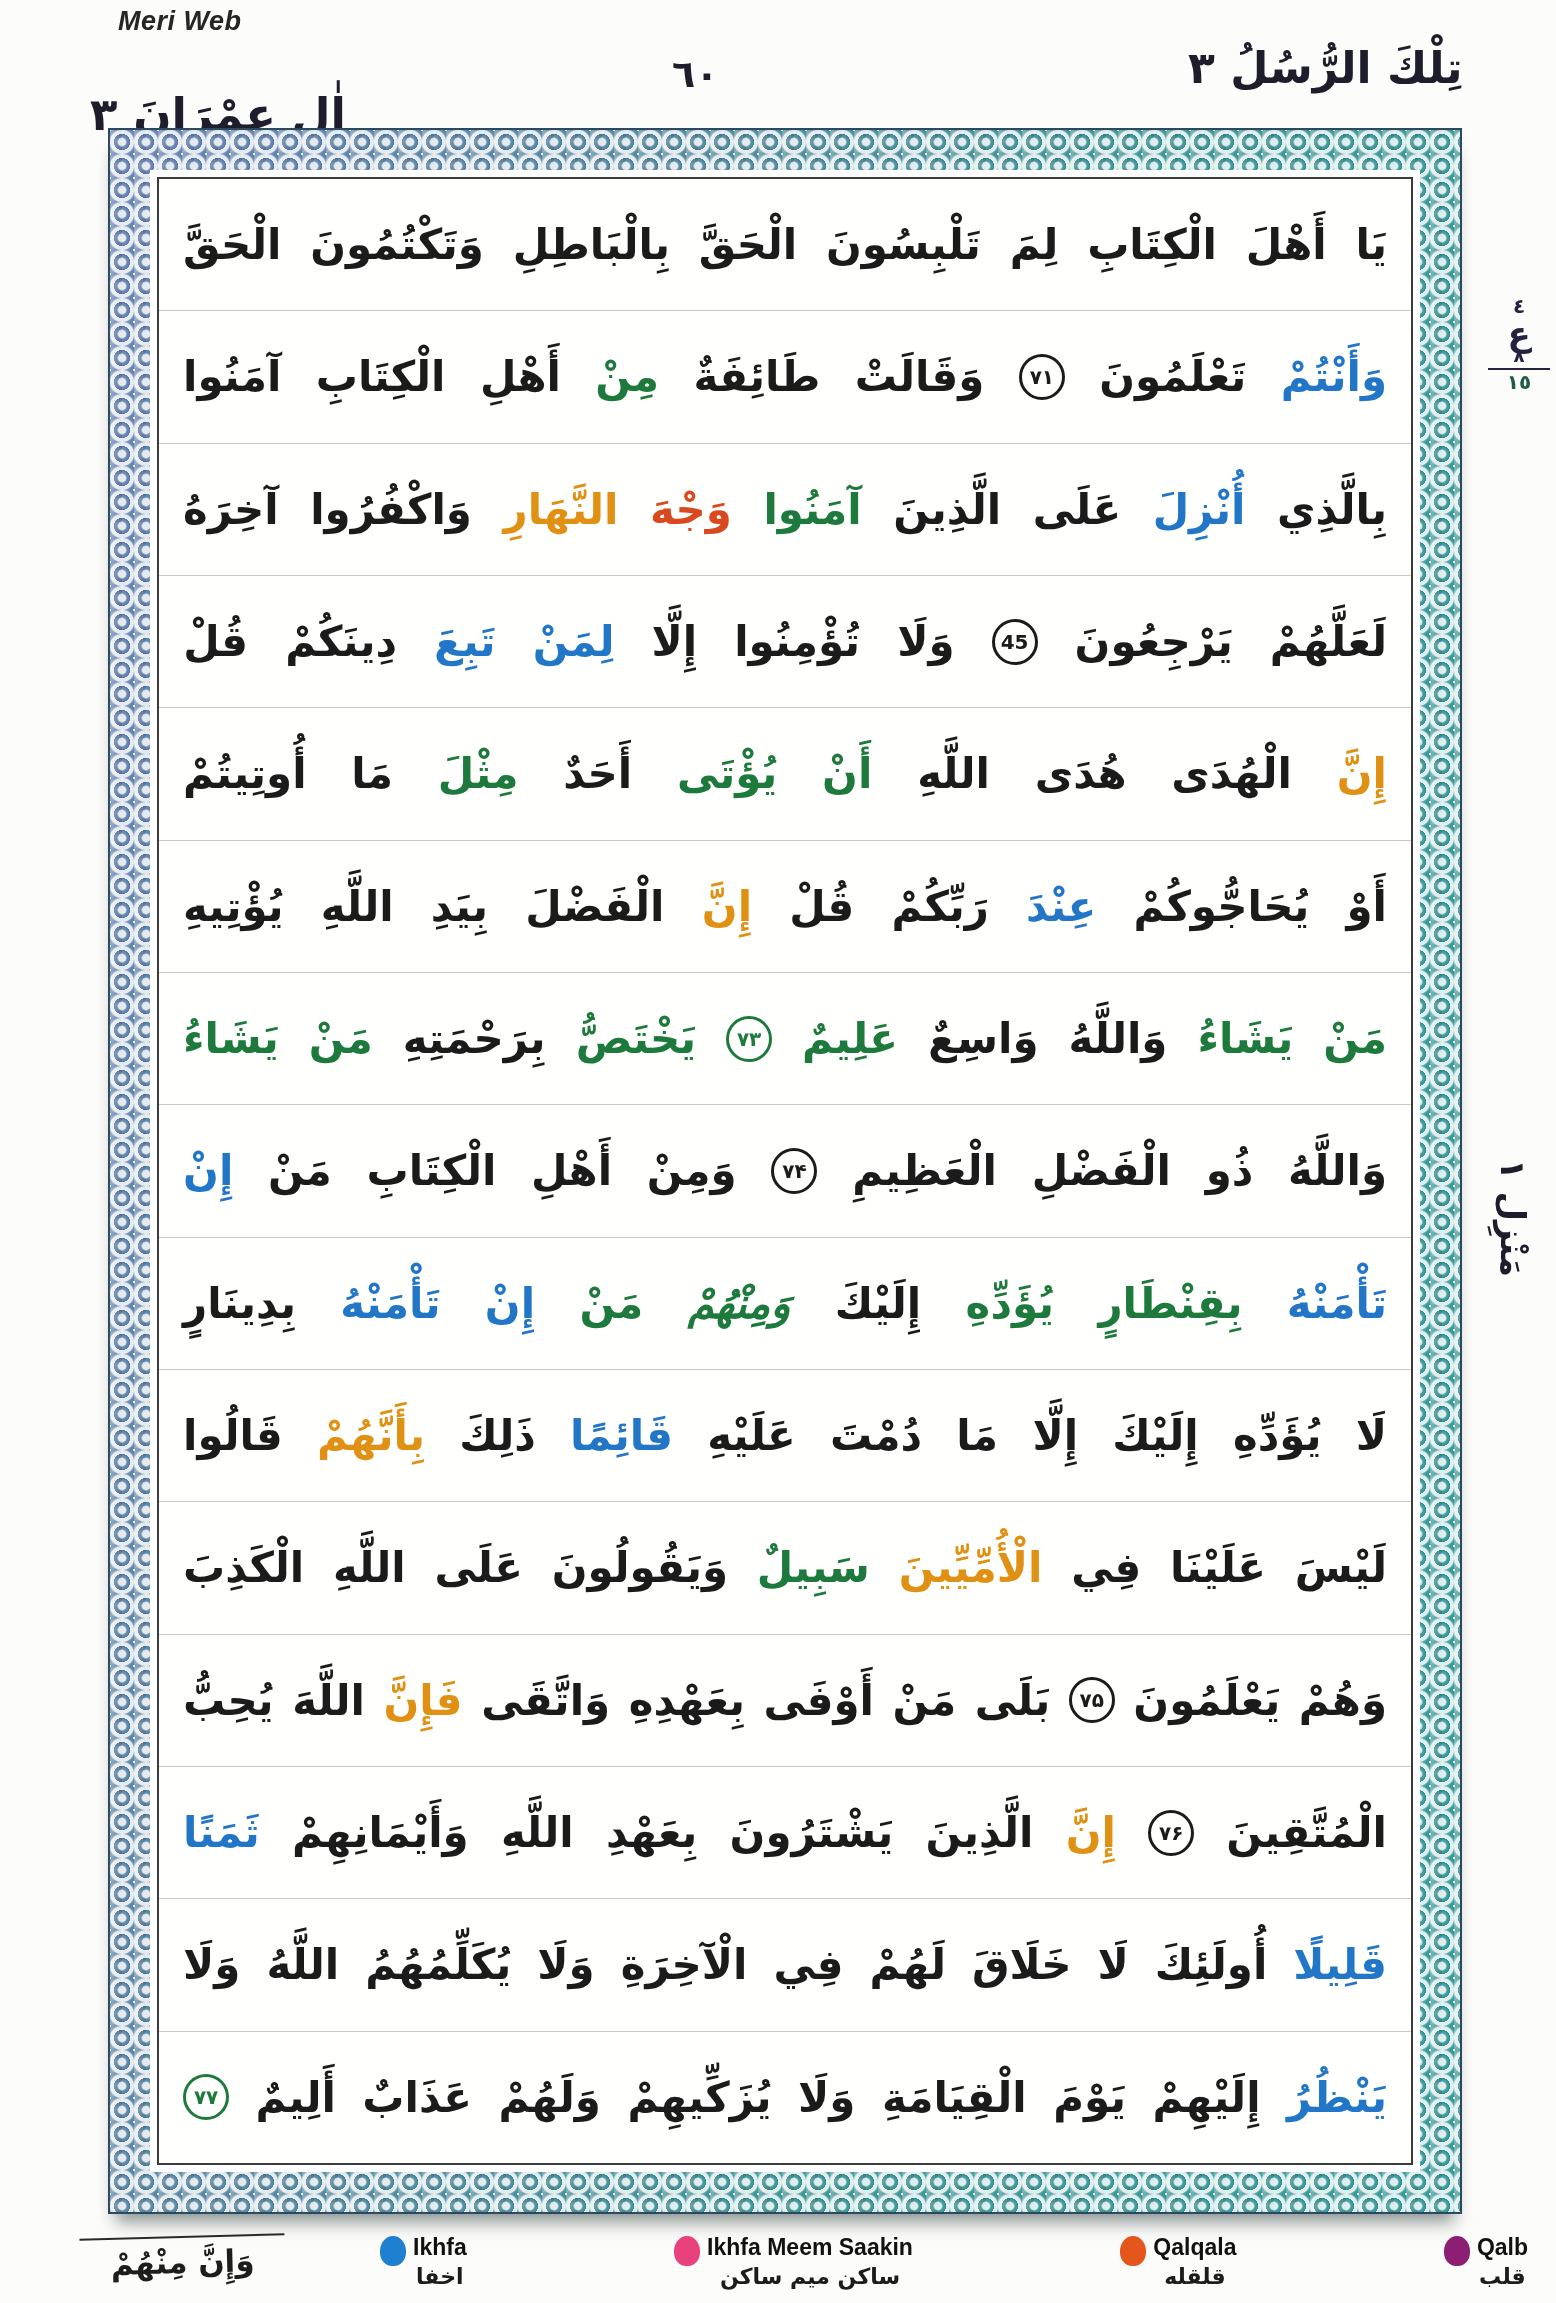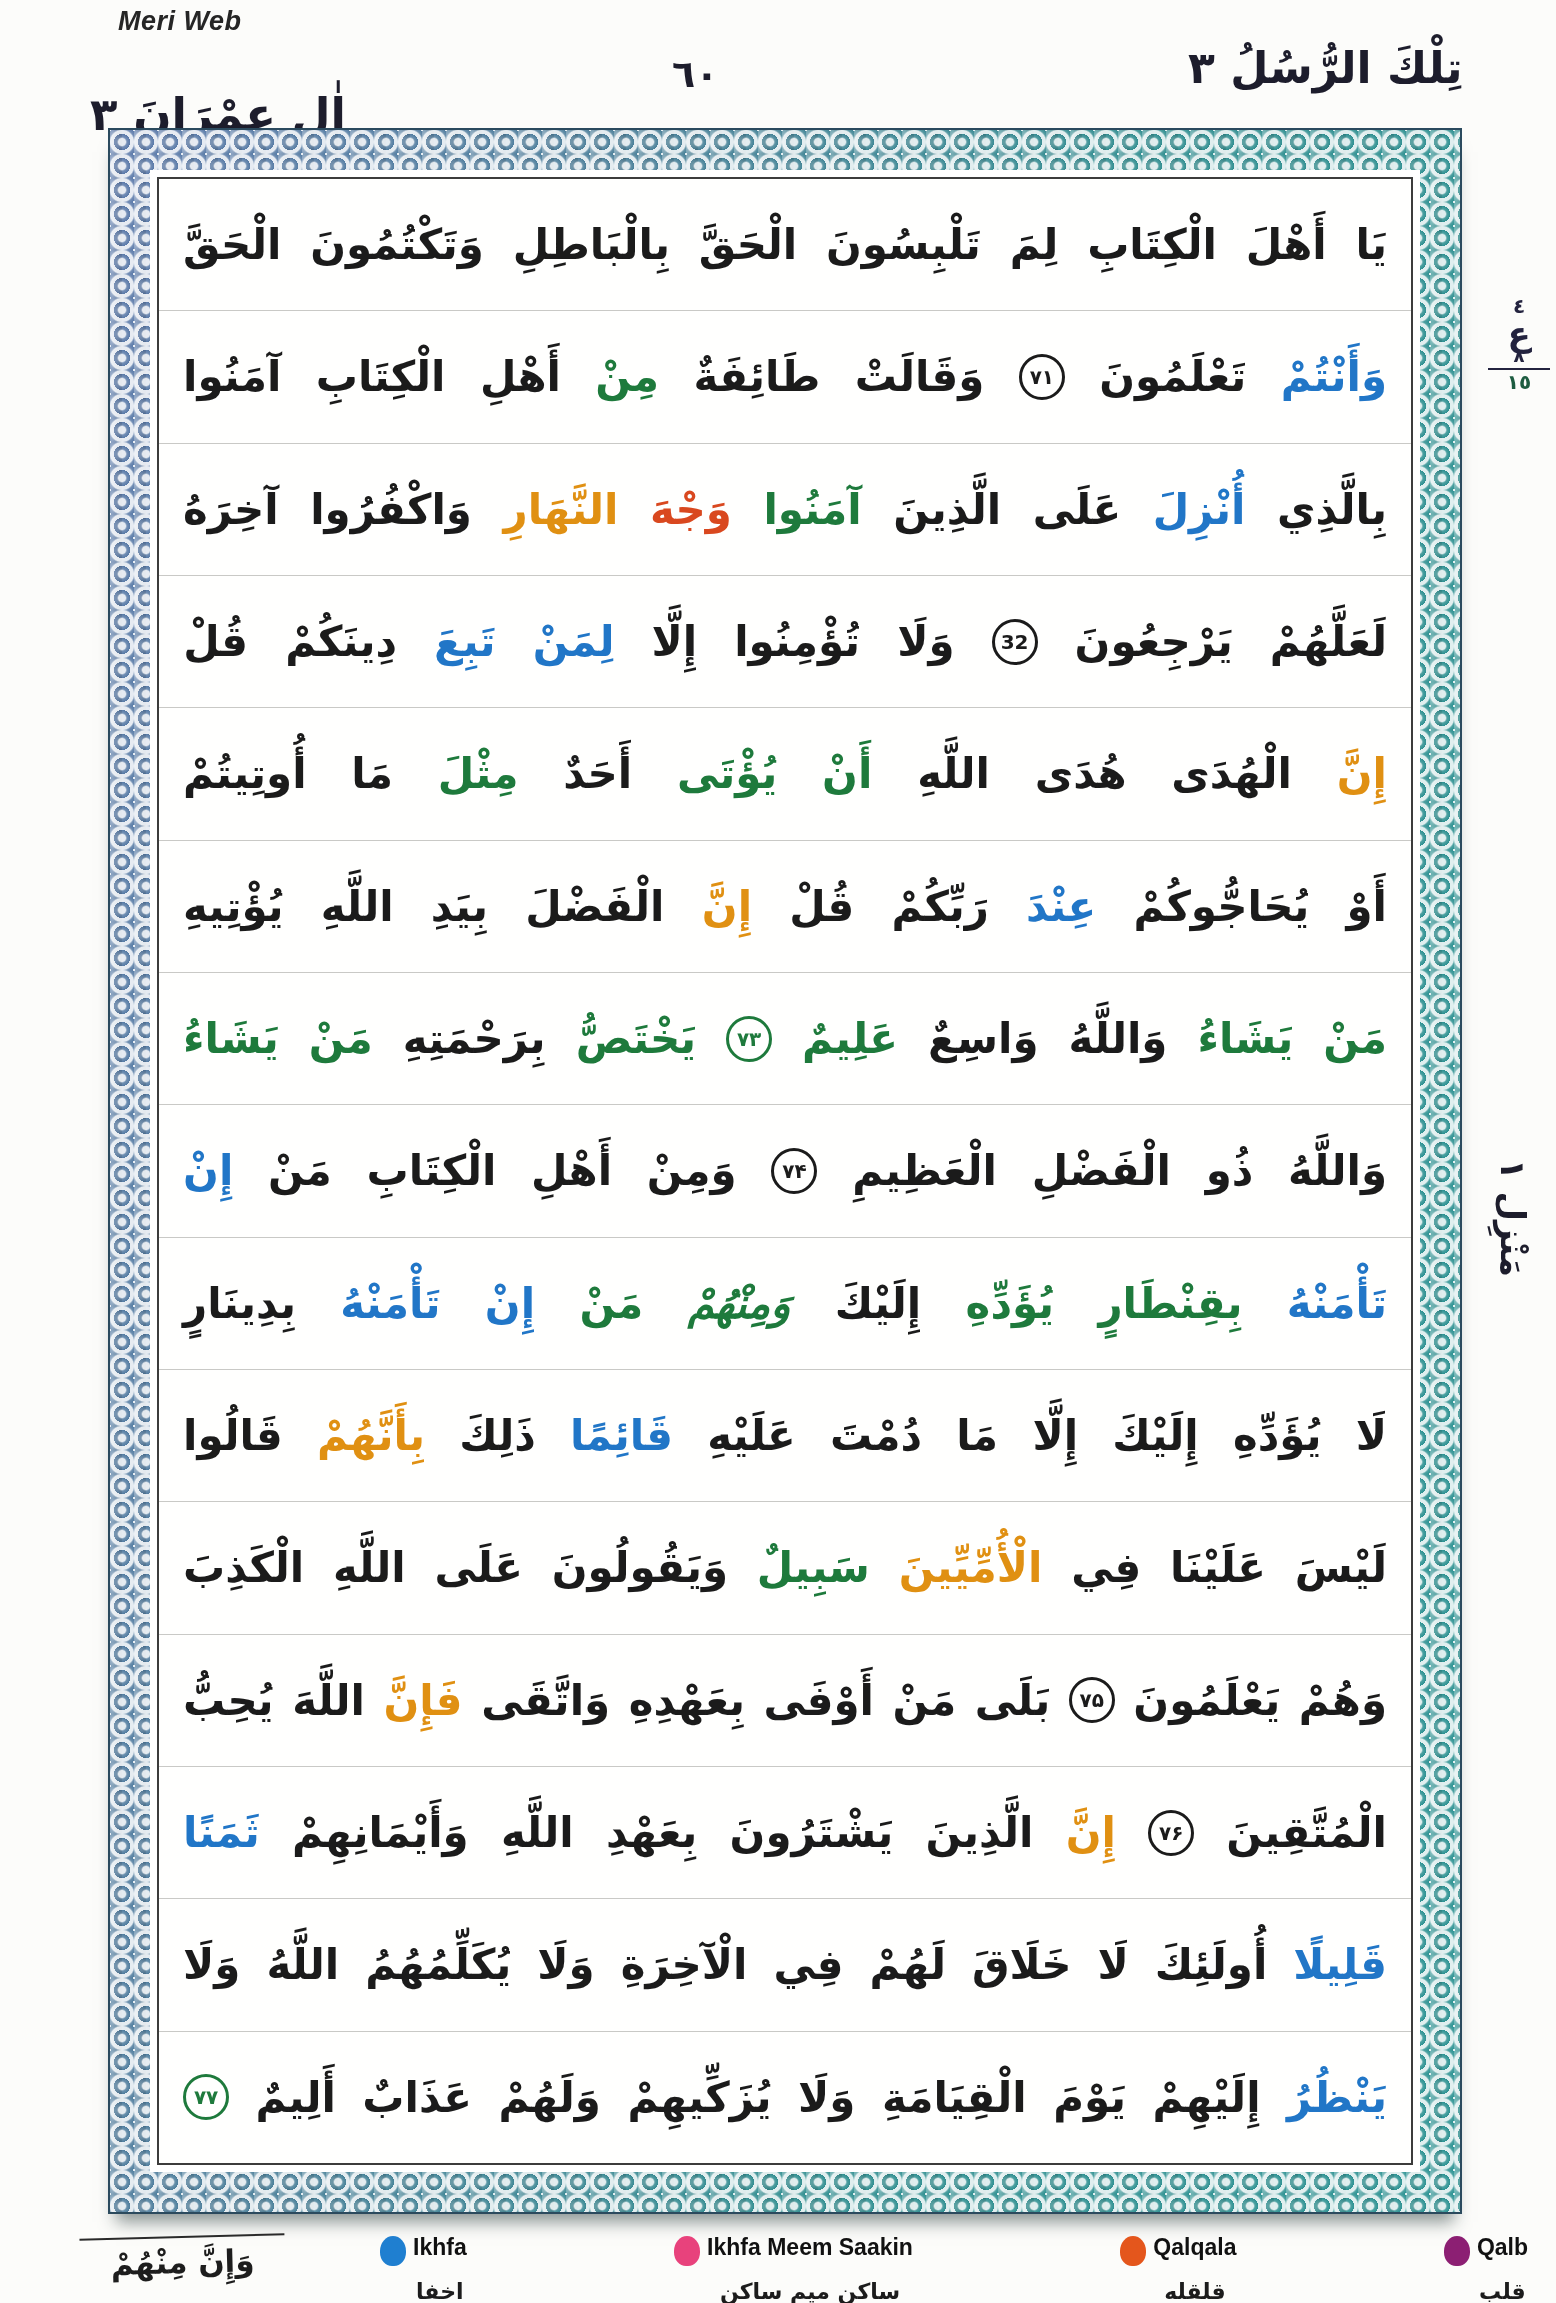--- a/index.html
+++ b/index.html
@@ -69,21 +69,21 @@
     font-size:31px;font-weight:bold;color:#1d1d1d;direction:rtl;transform:rotate(-1.5deg);
   }
   #legend{
     position:absolute;left:380px;right:28px;top:2234px;
     display:flex;justify-content:space-between;align-items:flex-start;
   }
   .leg-item{display:flex;align-items:flex-start;}
   .leg-dot{width:26px;height:30px;border-radius:50% 50% 46% 46%;margin-right:7px;margin-top:2px;flex:0 0 auto;}
   .leg-texts{display:flex;flex-direction:column;align-items:center;}
   .leg-label{font:bold 23px "Liberation Sans",sans-serif;color:#111;}
-  .leg-urdu{font-size:22px;font-weight:bold;color:#1c1c1c;direction:rtl;margin-top:18px;}
+  .leg-urdu{font-size:22px;font-weight:bold;color:#1c1c1c;direction:rtl;margin-top:3px;}
 </style>
 </head>
 <body>
 
 <div id="watermark">Meri Web</div>
 
 <div class="hdr" id="hdr-left">اٰلِ عِمْرَانَ ٣</div>
 <div class="hdr" id="hdr-center">٦٠</div>
 <div class="hdr" id="hdr-right">تِلْكَ الرُّسُلُ ٣</div>
 
@@ -119,21 +119,21 @@
           <span class="qword" style="color: rgb(27, 27, 27);">الَّذِينَ</span>
           <span class="qword" style="color: rgb(30, 122, 60);">آمَنُوا</span>
           <span class="qword" style="color: rgb(217, 72, 31);">وَجْهَ</span>
           <span class="qword" style="color: rgb(224, 144, 18);">النَّهَارِ</span>
           <span class="qword" style="color: rgb(27, 27, 27);">وَاكْفُرُوا</span>
           <span class="qword" style="color: rgb(27, 27, 27);">آخِرَهُ</span>
         </div>
         <div class="qline">
           <span class="qword" style="color: rgb(27, 27, 27);">لَعَلَّهُمْ</span>
           <span class="qword" style="color: rgb(27, 27, 27);">يَرْجِعُونَ</span>
-          <span class="ayah" style="color: rgb(27, 27, 27);">32</span>
+          <span class="ayah" style="color: rgb(27, 27, 27);">45</span>
           <span class="qword" style="color: rgb(27, 27, 27);">وَلَا</span>
           <span class="qword" style="color: rgb(27, 27, 27);">تُؤْمِنُوا</span>
           <span class="qword" style="color: rgb(27, 27, 27);">إِلَّا</span>
           <span class="qword" style="color: rgb(33, 118, 199);">لِمَنْ</span>
           <span class="qword" style="color: rgb(33, 118, 199);">تَبِعَ</span>
           <span class="qword" style="color: rgb(27, 27, 27);">دِينَكُمْ</span>
           <span class="qword" style="color: rgb(27, 27, 27);">قُلْ</span>
         </div>
         <div class="qline">
           <span class="qword" style="color: rgb(224, 144, 18);">إِنَّ</span>

